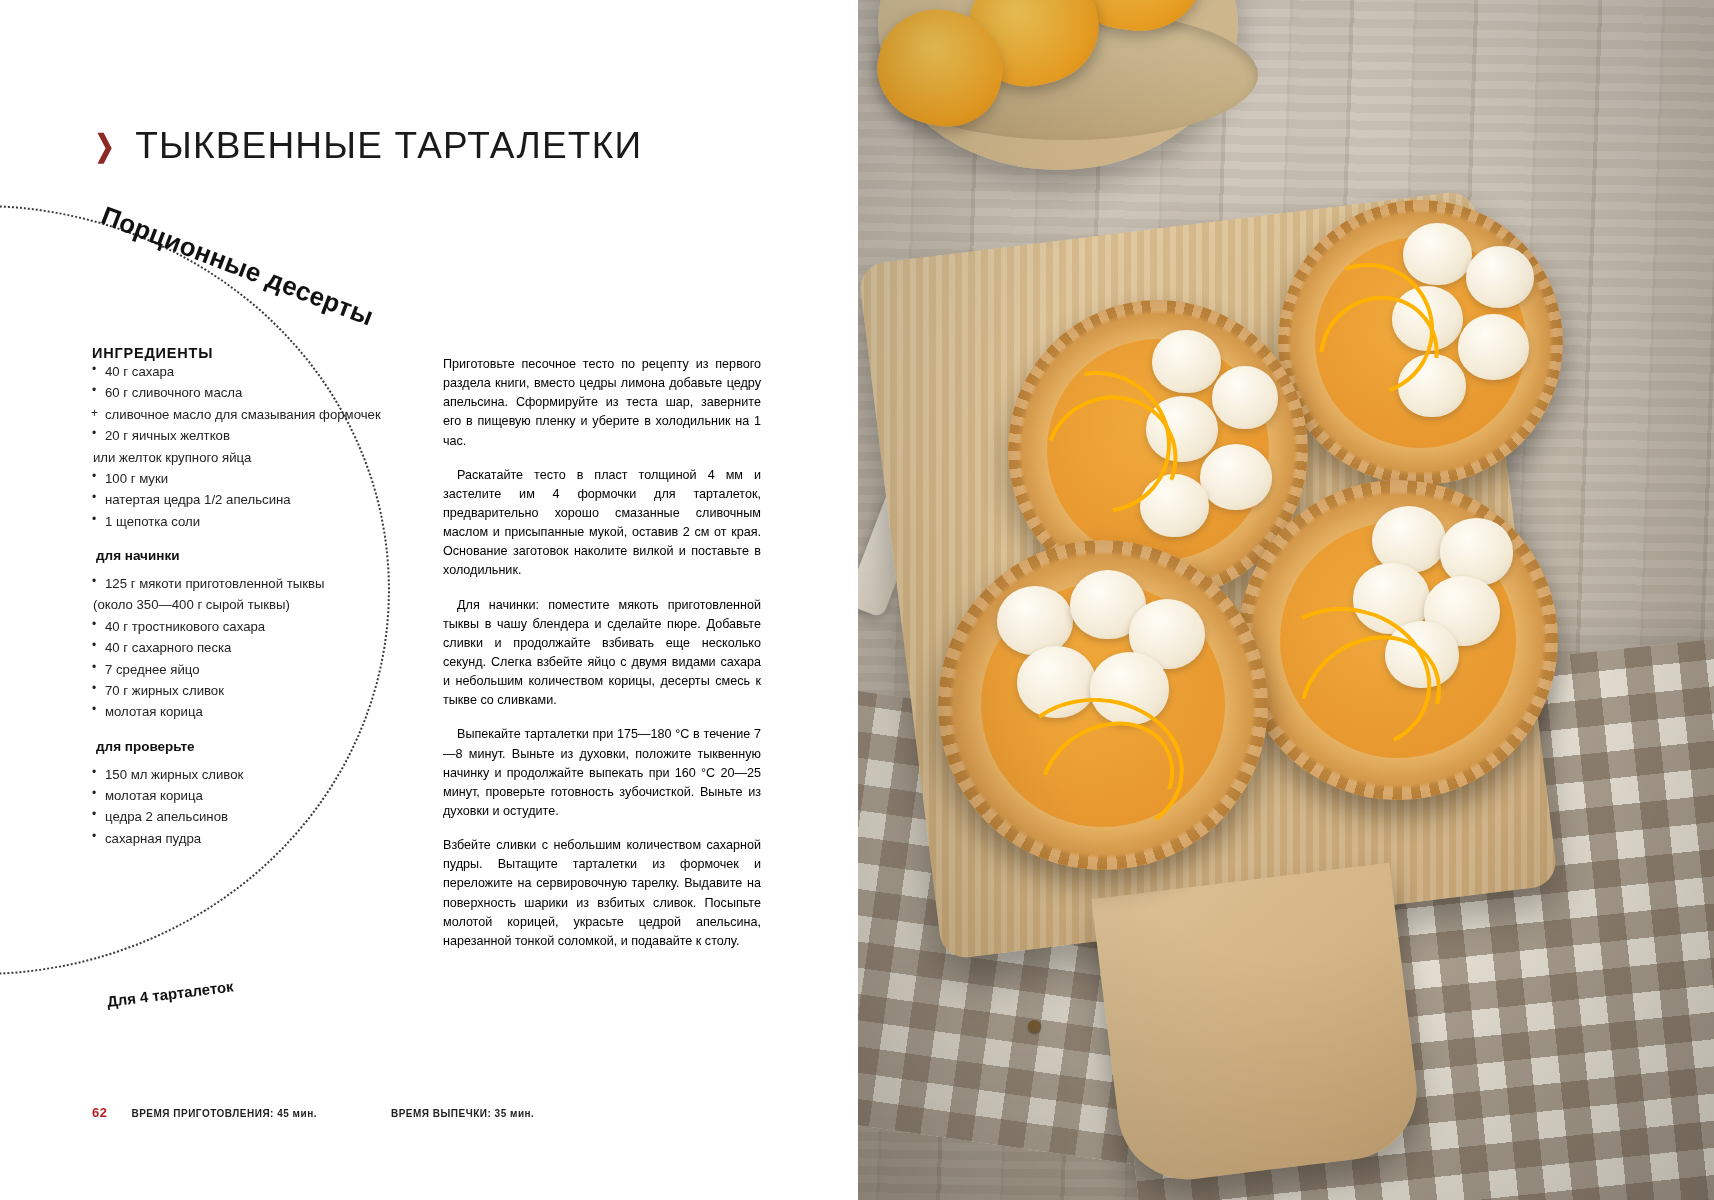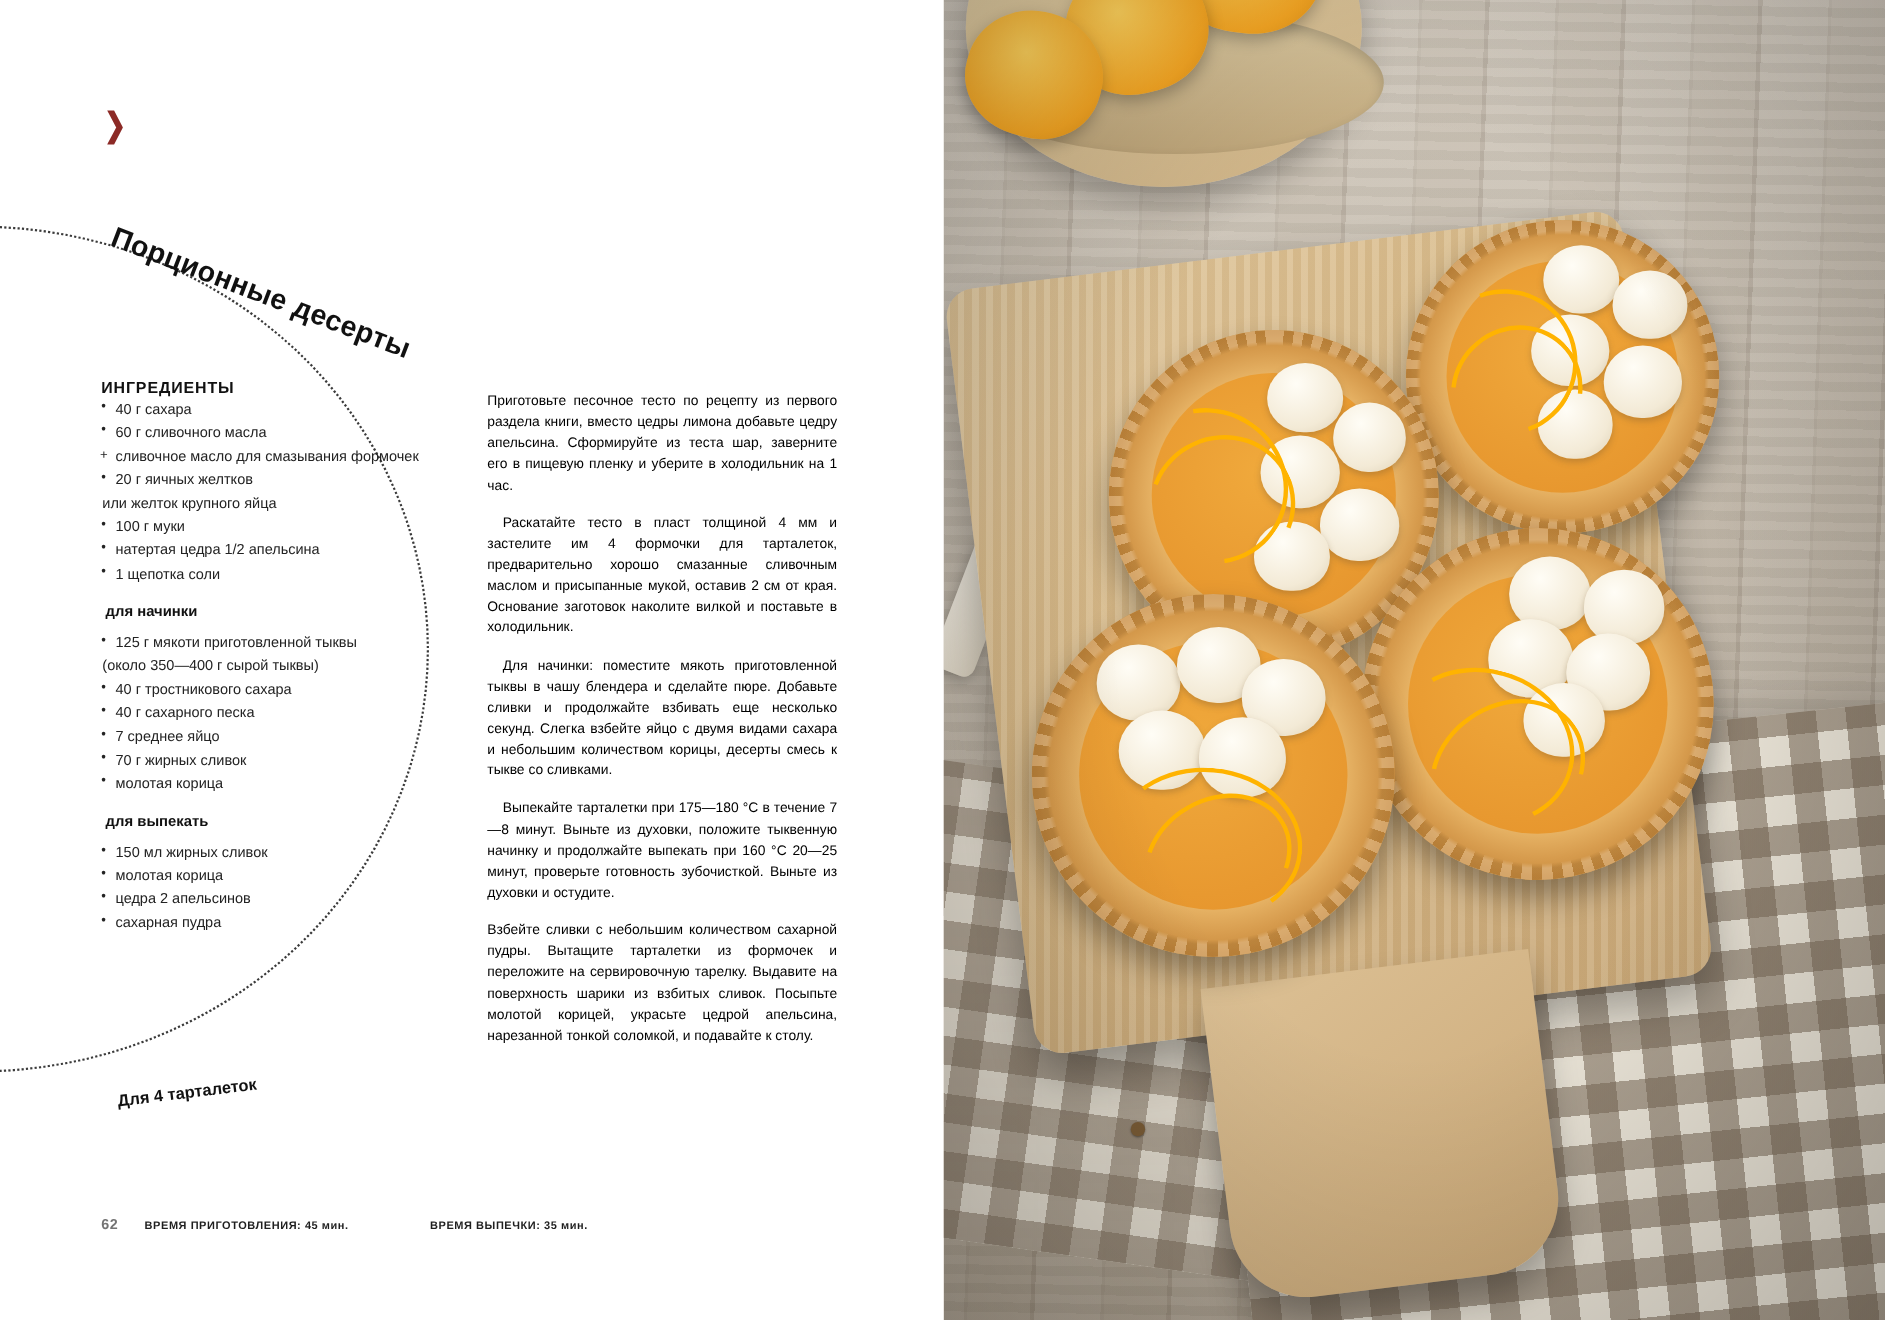--- a/index.html
+++ b/index.html
@@ -176,21 +176,21 @@
     position: absolute;
     left: 92px;
     top: 1105px;
     display: flex;
     align-items: baseline;
     gap: 24px;
   }
   .page-number {
     font-size: 13px;
     font-weight: bold;
-    color: #737373;
+    color: #b91c1c;
     letter-spacing: 0.5px;
   }
   .footer-item {
     font-size: 10px;
     font-weight: bold;
     letter-spacing: 0.5px;
     color: #1f1f1f;
     white-space: nowrap;
   }
   .footer-gap { width: 26px; }
@@ -408,20 +408,21 @@
 <body>
 
 <div class="page">
 
   <div class="left-page">
 
     <div class="dotted-circle"></div>
 
     <div class="title-row">
       <span class="title-arrow">❯</span>
+      <h1 class="recipe-title">ТЫКВЕННЫЕ ТАРТАЛЕТКИ</h1>
     </div>
 
     <div class="category-label">
       <span>Порционные десерты</span>
     </div>
 
     <div class="col-ingredients">
       <div class="ing-heading">ИНГРЕДИЕНТЫ</div>
       <ul class="ing-list">
         <li class="bullet">40 г сахара</li>
@@ -438,21 +439,21 @@
       <ul class="ing-list">
         <li class="bullet">125 г мякоти приготовленной тыквы</li>
         <li class="cont">(около 350—400 г сырой тыквы)</li>
         <li class="bullet">40 г тростникового сахара</li>
         <li class="bullet">40 г сахарного песка</li>
         <li class="bullet">7 среднее яйцо</li>
         <li class="bullet">70 г жирных сливок</li>
         <li class="bullet">молотая корица</li>
       </ul>
 
-      <div class="ing-sub">для выпекать</div>
+      <div class="ing-sub">для проверьте</div>
       <ul class="ing-list">
         <li class="bullet">150 мл жирных сливок</li>
         <li class="bullet">молотая корица</li>
         <li class="bullet">цедра 2 апельсинов</li>
         <li class="bullet">сахарная пудра</li>
       </ul>
     </div>
 
     <div class="col-steps">
       <p>Приготовьте песочное тесто по рецепту из первого раздела книги, вместо цедры лимона добавьте цедру апельсина. Сформируйте из теста шар, заверните его в пищевую пленку и уберите в холодильник на 1 час.</p>

